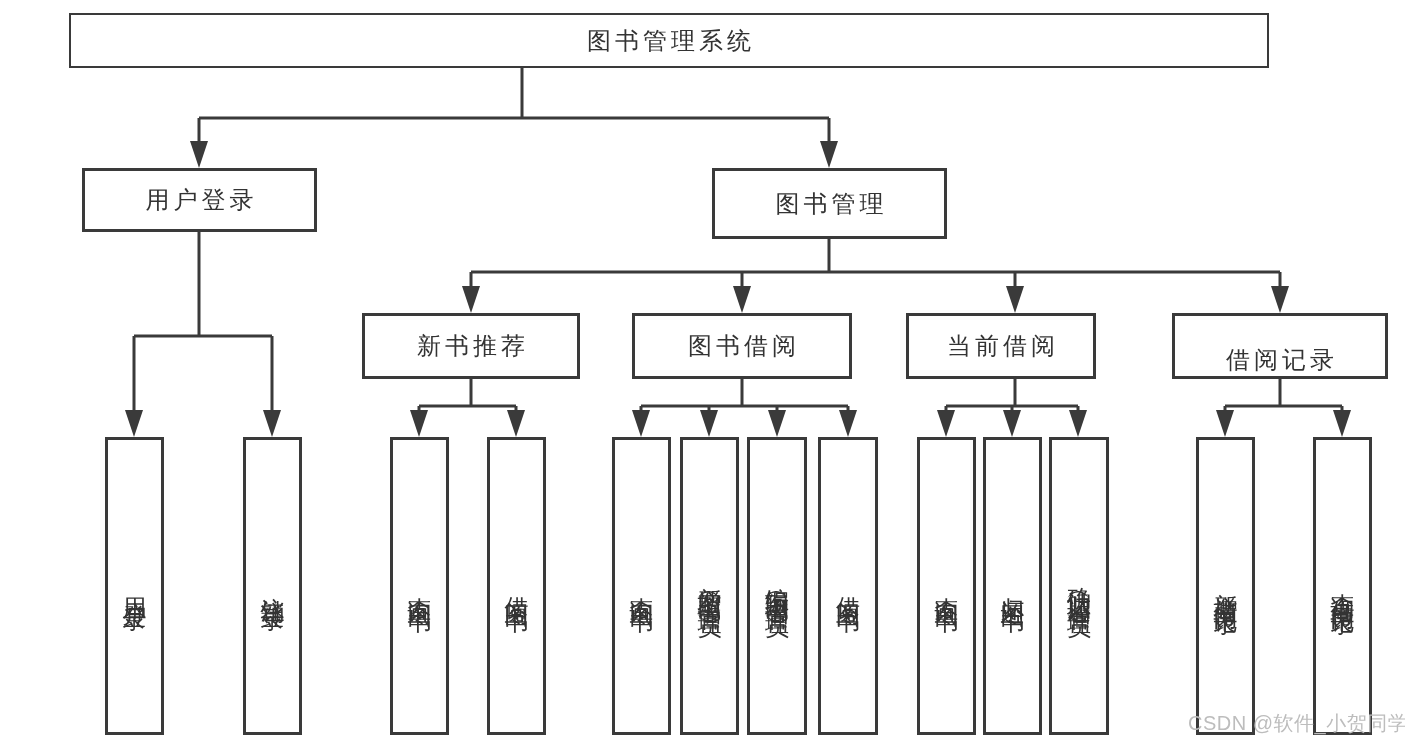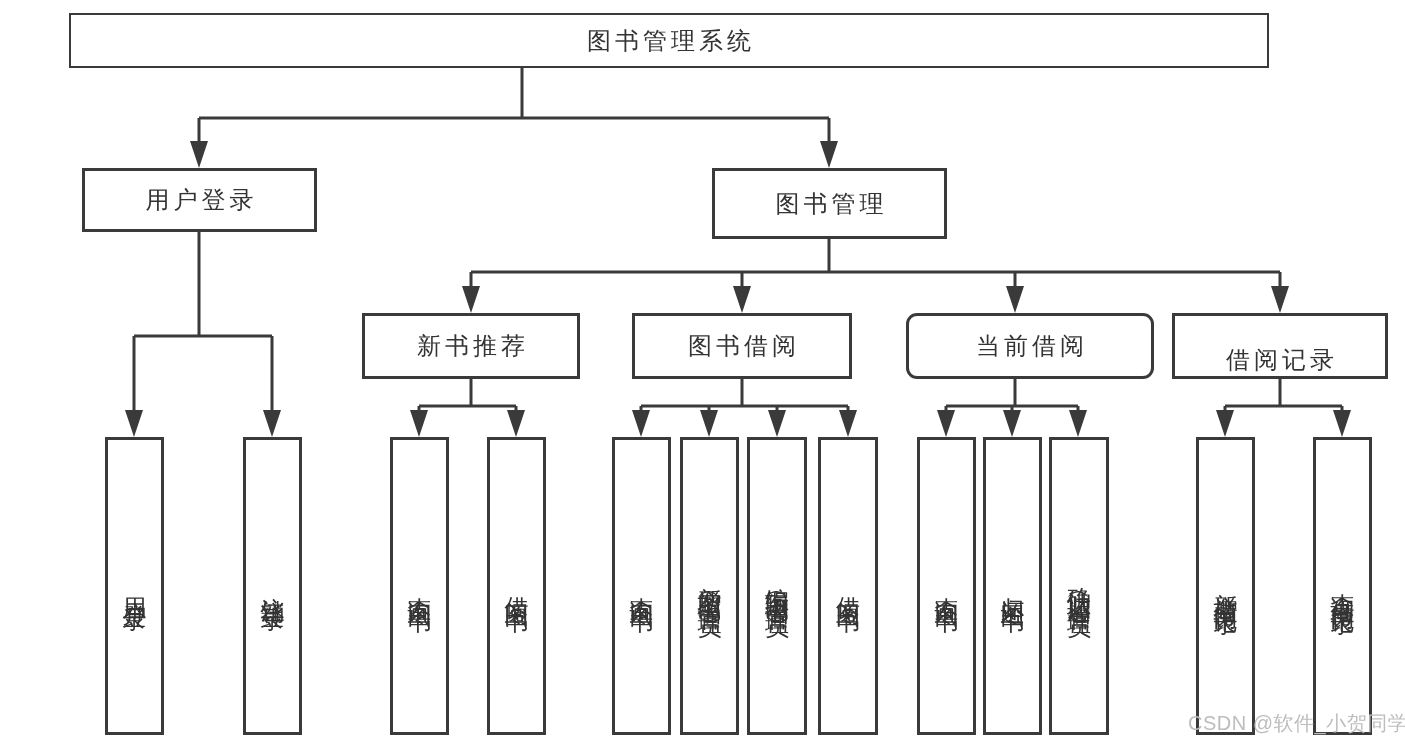--- a/index.html
+++ b/index.html
@@ -117,21 +117,21 @@
   <div class="node hbox" style="left:712px; top:168px; width:235px; height:71px;">
     <span class="lbl">图书管理</span>
   </div>
 
   <div class="node hbox" style="left:632px; top:313px; width:220px; height:66px;">
     <span class="lbl">图书借阅</span>
   </div>
   <div class="node hbox" style="left:362px; top:313px; width:218px; height:66px;">
     <span class="lbl">新书推荐</span>
   </div>
-  <div class="node hbox" style="left:906px; top:313px; width:248px; height:66px;border-radius:11px;">
+  <div class="node hbox" style="left:906px; top:313px; width:190px; height:66px;">
     <span class="lbl">当前借阅</span>
   </div>
   <div class="node hbox" style="left:1172px; top:313px; width:216px; height:66px;align-items:flex-end;">
     <span class="lbl">借阅记录</span>
   </div>
 
   <div class="node vbox" style="left:105px; top:437px; width:59px; height:298px;">
     <span class="lbl">用户登录</span>
   </div>
   <div class="node vbox" style="left:243px; top:437px; width:59px; height:298px;">

